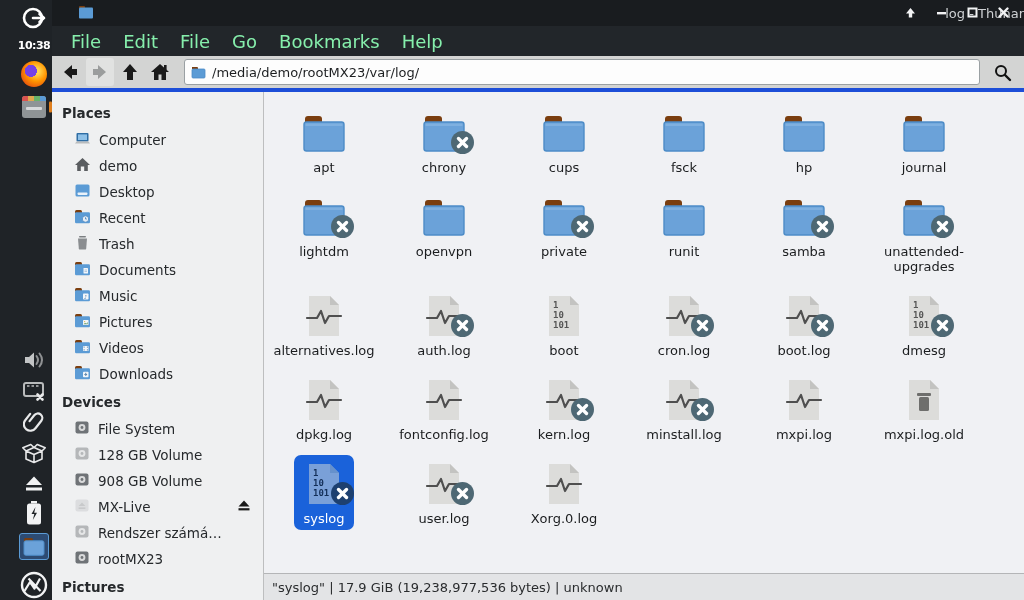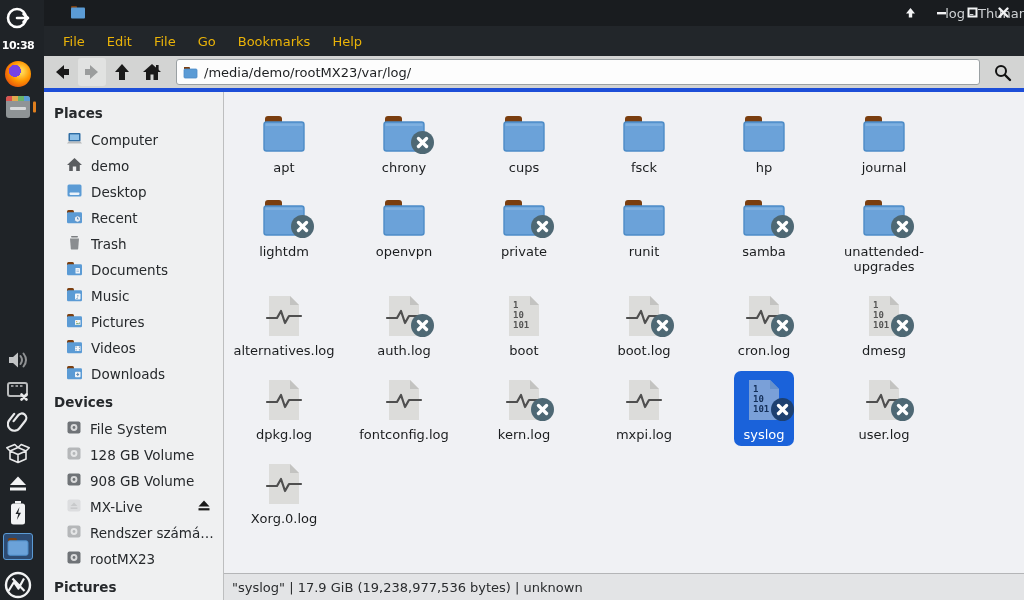--- a/index.html
+++ b/index.html
@@ -1,20 +1,20 @@
 <!DOCTYPE html>
 <html><head>
 <meta charset="utf-8">
 <style>
   * { margin:0; padding:0; box-sizing:border-box; }
   html,body { width:1024px; height:600px; overflow:hidden; font-family:"DejaVu Sans", sans-serif; }
   #app { display:flex; width:1024px; height:600px; background:#f0f1f4; }
 
   
-  #panel { width:44px; background:#1f2327; display:flex; flex-direction:column; align-items:flex-start; flex:none; overflow:hidden; position:relative; }
+  #panel { width:52px; background:#1f2327; display:flex; flex-direction:column; align-items:flex-end; flex:none; overflow:hidden; position:relative; }
   .pitem { width:36px; display:flex; justify-content:center; align-items:center; position:relative; flex:none; }
   .clock { color:#fff; font-size:11px; font-weight:bold; letter-spacing:-0.5px; }
   .ff { width:26px; height:26px; border-radius:50%;
         background: radial-gradient(circle at 38% 38%, #7542e5 0 26%, rgba(0,0,0,0) 27%),
                     radial-gradient(circle at 60% 40%, #ffd54f 0 12%, #ff9500 45%, #e8590c 75%, #c2185b 100%); }
   .cabinet { width:24px; height:22px; background:#8f9496; border-radius:3px; position:relative; }
   .cabinet:before { content:""; position:absolute; top:0; left:0; right:0; height:5px; border-radius:3px 3px 0 0;
         background:linear-gradient(90deg,#d9534f 0 25%,#e0a84f 0 50%,#69b36b 0 75%,#5b9bd5 0 100%); }
   .cabinet:after { content:""; position:absolute; left:4px; right:4px; top:11px; height:3px; background:#d8dadb; border-radius:1px; }
   .orange-indicator { position:absolute; right:0; top:50%; transform:translateY(-50%); width:3px; height:11px; background:#e07f1e; border-radius:1px; }
@@ -25,33 +25,33 @@
   
   #right { flex:1; display:flex; flex-direction:column; min-width:0; }
 
   #titlebar { height:26px; background:#191c1f; display:flex; align-items:center; position:relative; flex:none; }
   #win-title { position:absolute; left:0; right:0; text-align:right; color:#ced1d3; font-size:13px; }
   #win-icon { margin-left:26px; z-index:1; }
   #win-controls { margin-left:auto; display:flex; gap:9px; margin-right:10px; z-index:1; }
   .wbtn { width:22px; height:18px; display:flex; align-items:center; justify-content:center; cursor:default; }
 
   #menubar { height:30px; background:#22262a; display:flex; align-items:center; padding-left:10px; gap:4px; flex:none; }
-  .menu-item { color:#eab308; font-size:13px; padding:4px 9px; border-radius:2px; }
+  .menu-item { color:#86efac; font-size:18px; padding:4px 9px; border-radius:2px; }
 
   #toolbar { height:36px; background:#d3d4d3; display:flex; align-items:center; padding:0 8px 0 4px; gap:2px; flex:none; border-bottom:4px solid #1d4ed8; }
   .tbtn { width:28px; height:28px; display:flex; align-items:center; justify-content:center; border-radius:3px; }
   .tbtn.disabled { background:#e1e2e1; }
   #pathbar { flex:1; height:26px; background:#fdfdfd; border:1px solid #9aa0a3; border-radius:3px; margin:0 6px 0 8px;
              display:flex; align-items:center; padding:0 6px; gap:6px; }
   #path-text { font-size:13px; color:#1d1f21; white-space:nowrap; overflow:hidden; }
 
   
   #content { flex:1; display:flex; min-height:0; }
 
-  #sidebar { width:180px; background:#eff0f1; border-right:1px solid #bdbebf; flex:none; padding-top:6px; overflow:hidden; font-size:13.5px; color:#26292c; }
+  #sidebar { width:212px; background:#eff0f1; border-right:1px solid #bdbebf; flex:none; padding-top:6px; overflow:hidden; font-size:13.5px; color:#26292c; }
   .side-header { font-weight:bold; padding:7px 10px 6px 10px; }
   .side-item { display:flex; align-items:center; gap:8px; padding:4px 6px 4px 22px; height:26px; }
   .side-item .lbl { white-space:nowrap; overflow:hidden; text-overflow:ellipsis; flex:1; }
   .side-item.muted .devico { opacity:0.45; }
   .eject-btn { margin-right:6px; flex:none; }
 
   #main { flex:1; display:flex; flex-direction:column; min-width:0; background:#f0f1f4; }
   #filegrid { flex:1; overflow:hidden; display:grid; grid-template-columns:repeat(6,120px); align-content:start;
               padding:12px 0 0 0; row-gap:9px; }
   .fcell { display:flex; flex-direction:column; align-items:center; }
@@ -558,36 +558,36 @@
       <div class="iconbox"><svg width="48" height="48" viewBox="0 0 48 48">
     <path class="page" d="M9 4 h21 l9 9 v31 H9 Z" fill="#dcdcda"></path>
     <path class="fold" d="M30 4 l9 9 h-9 Z" fill="#c3c3c1"></path>
     <polyline class="pstroke" points="7,26 17,26 21,19 25,31 29,24 41,24" fill="none" stroke="#4f4f4f" stroke-width="2.2" stroke-linejoin="round" stroke-linecap="round"></polyline>
                   </svg><span class="emblem">
   <svg width="13" height="13" viewBox="0 0 13 13">
                       <line x1="2.5" y1="2.5" x2="10.5" y2="10.5" stroke="#fff" stroke-width="3.4" stroke-linecap="round"></line>
                       <line x1="10.5" y1="2.5" x2="2.5" y2="10.5" stroke="#fff" stroke-width="3.4" stroke-linecap="round"></line>
                     </svg>
                   </span></div>
+      <div class="flabel">cron.log</div>
+    </div>
+            </div>
+            <div class="fcell">
+              <div class="selwrap">
+      <div class="iconbox"><svg width="48" height="48" viewBox="0 0 48 48">
+    <path class="page" d="M9 4 h21 l9 9 v31 H9 Z" fill="#dcdcda"></path>
+    <path class="fold" d="M30 4 l9 9 h-9 Z" fill="#c3c3c1"></path>
+    <polyline class="pstroke" points="7,26 17,26 21,19 25,31 29,24 41,24" fill="none" stroke="#4f4f4f" stroke-width="2.2" stroke-linejoin="round" stroke-linecap="round"></polyline>
+                  </svg><span class="emblem">
+  <svg width="13" height="13" viewBox="0 0 13 13">
+                      <line x1="2.5" y1="2.5" x2="10.5" y2="10.5" stroke="#fff" stroke-width="3.4" stroke-linecap="round"></line>
+                      <line x1="10.5" y1="2.5" x2="2.5" y2="10.5" stroke="#fff" stroke-width="3.4" stroke-linecap="round"></line>
+                    </svg>
+                  </span></div>
       <div class="flabel">boot.log</div>
-    </div>
-            </div>
-            <div class="fcell">
-              <div class="selwrap">
-      <div class="iconbox"><svg width="48" height="48" viewBox="0 0 48 48">
-    <path class="page" d="M9 4 h21 l9 9 v31 H9 Z" fill="#dcdcda"></path>
-    <path class="fold" d="M30 4 l9 9 h-9 Z" fill="#c3c3c1"></path>
-    <polyline class="pstroke" points="7,26 17,26 21,19 25,31 29,24 41,24" fill="none" stroke="#4f4f4f" stroke-width="2.2" stroke-linejoin="round" stroke-linecap="round"></polyline>
-                  </svg><span class="emblem">
-  <svg width="13" height="13" viewBox="0 0 13 13">
-                      <line x1="2.5" y1="2.5" x2="10.5" y2="10.5" stroke="#fff" stroke-width="3.4" stroke-linecap="round"></line>
-                      <line x1="10.5" y1="2.5" x2="2.5" y2="10.5" stroke="#fff" stroke-width="3.4" stroke-linecap="round"></line>
-                    </svg>
-                  </span></div>
-      <div class="flabel">cron.log</div>
     </div>
             </div>
             <div class="fcell">
               <div class="selwrap">
       <div class="iconbox"><svg width="48" height="48" viewBox="0 0 48 48">
     <path class="page" d="M9 4 h21 l9 9 v31 H9 Z" fill="#dcdcda"></path>
     <path class="fold" d="M30 4 l9 9 h-9 Z" fill="#c3c3c1"></path>
     <text class="digits" x="13" y="16" font-family="DejaVu Sans Mono, monospace" font-size="9" font-weight="bold" fill="#555">1</text>
     <text class="digits" x="13" y="26" font-family="DejaVu Sans Mono, monospace" font-size="9" font-weight="bold" fill="#555">10</text>
     <text class="digits" x="13" y="36" font-family="DejaVu Sans Mono, monospace" font-size="9" font-weight="bold" fill="#555">101</text>
@@ -634,22 +634,48 @@
                   </span></div>
       <div class="flabel">kern.log</div>
     </div>
             </div>
             <div class="fcell">
               <div class="selwrap">
       <div class="iconbox"><svg width="48" height="48" viewBox="0 0 48 48">
     <path class="page" d="M9 4 h21 l9 9 v31 H9 Z" fill="#dcdcda"></path>
     <path class="fold" d="M30 4 l9 9 h-9 Z" fill="#c3c3c1"></path>
     <polyline class="pstroke" points="7,26 17,26 21,19 25,31 29,24 41,24" fill="none" stroke="#4f4f4f" stroke-width="2.2" stroke-linejoin="round" stroke-linecap="round"></polyline>
+                  </svg><span class="emblem">
+  <svg width="13" height="13" viewBox="0 0 13 13">
+                      <line x1="2.5" y1="2.5" x2="10.5" y2="10.5" stroke="#fff" stroke-width="3.4" stroke-linecap="round"></line>
+                      <line x1="10.5" y1="2.5" x2="2.5" y2="10.5" stroke="#fff" stroke-width="3.4" stroke-linecap="round"></line>
+                    </svg>
+                  </span></div>
+      <div class="flabel">minstall.log</div>
+    </div>
+            </div>
+            <div class="fcell">
+              <div class="selwrap">
+      <div class="iconbox"><svg width="48" height="48" viewBox="0 0 48 48">
+    <path class="page" d="M9 4 h21 l9 9 v31 H9 Z" fill="#dcdcda"></path>
+    <path class="fold" d="M30 4 l9 9 h-9 Z" fill="#c3c3c1"></path>
+    <polyline class="pstroke" points="7,26 17,26 21,19 25,31 29,24 41,24" fill="none" stroke="#4f4f4f" stroke-width="2.2" stroke-linejoin="round" stroke-linecap="round"></polyline>
                   </svg></div>
       <div class="flabel">mxpi.log</div>
+    </div>
+            </div>
+            <div class="fcell">
+              <div class="selwrap">
+      <div class="iconbox"><svg width="48" height="48" viewBox="0 0 48 48">
+    <path class="page" d="M9 4 h21 l9 9 v31 H9 Z" fill="#dcdcda"></path>
+    <path class="fold" d="M30 4 l9 9 h-9 Z" fill="#c3c3c1"></path>
+    <rect x="17" y="17" width="14" height="3" rx="1" fill="#6e6e6c"></rect>
+    <rect x="19" y="21" width="10" height="14" rx="1.5" fill="#6e6e6c"></rect>
+                  </svg></div>
+      <div class="flabel">mxpi.log.old</div>
     </div>
             </div>
             <div class="fcell selected">
               <div class="selwrap">
       <div class="iconbox"><svg width="48" height="48" viewBox="0 0 48 48">
     <path class="page" d="M9 4 h21 l9 9 v31 H9 Z" fill="#dcdcda"></path>
     <path class="fold" d="M30 4 l9 9 h-9 Z" fill="#c3c3c1"></path>
     <text class="digits" x="13" y="16" font-family="DejaVu Sans Mono, monospace" font-size="9" font-weight="bold" fill="#555">1</text>
     <text class="digits" x="13" y="26" font-family="DejaVu Sans Mono, monospace" font-size="9" font-weight="bold" fill="#555">10</text>
     <text class="digits" x="13" y="36" font-family="DejaVu Sans Mono, monospace" font-size="9" font-weight="bold" fill="#555">101</text>

